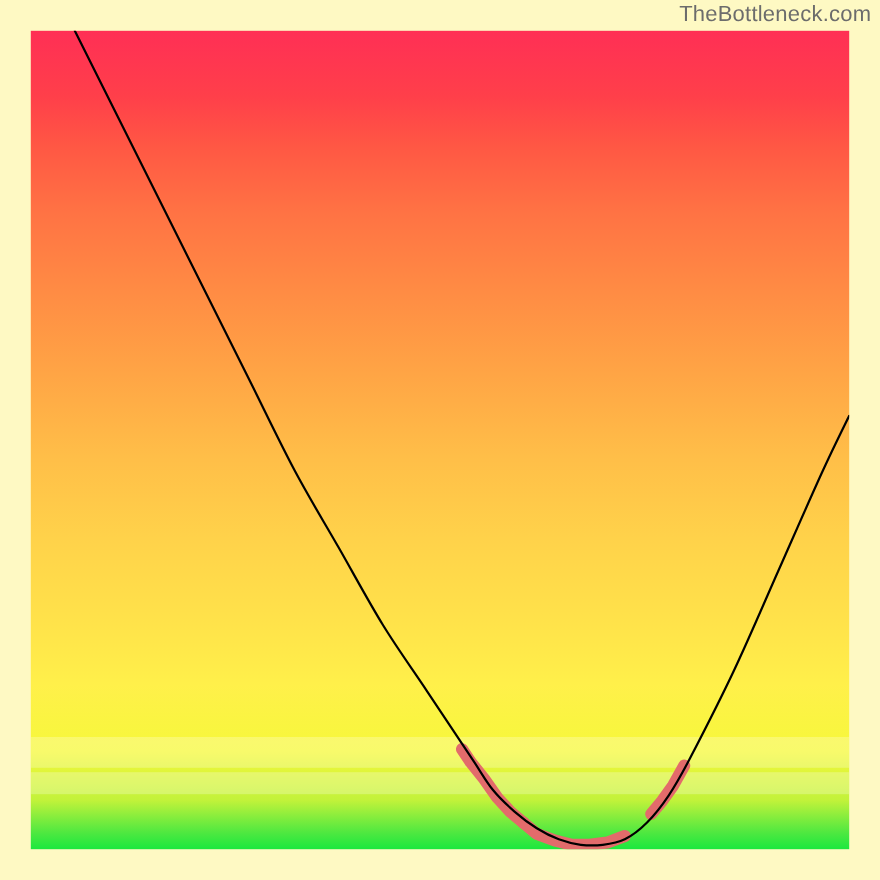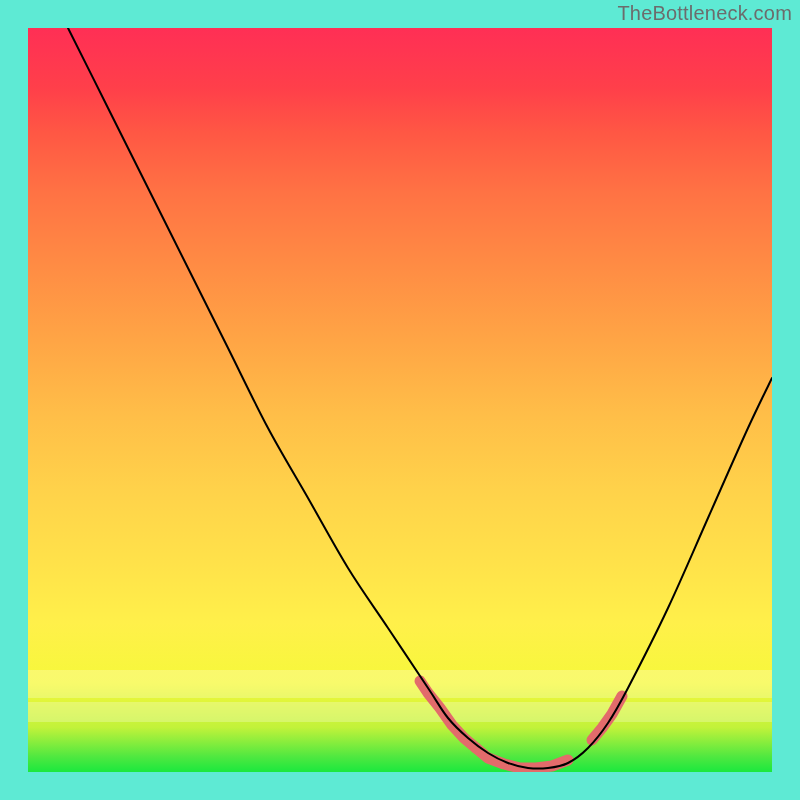--- a/index.html
+++ b/index.html
@@ -10,21 +10,21 @@
     overflow: hidden;
     background: #000;
     font-family: Arial, Helvetica, sans-serif;
   }
   .frame {
     position: absolute;
     left: 0;
     top: 0;
     width: 800px;
     height: 800px;
-    background: #5eead4;
+    background: #fef9c3;
   }
   .plot-area {
     position: absolute;
     left: 28px;
     top: 28px;
     width: 744px;
     height: 744px;
     
     background: linear-gradient(
       to top,

